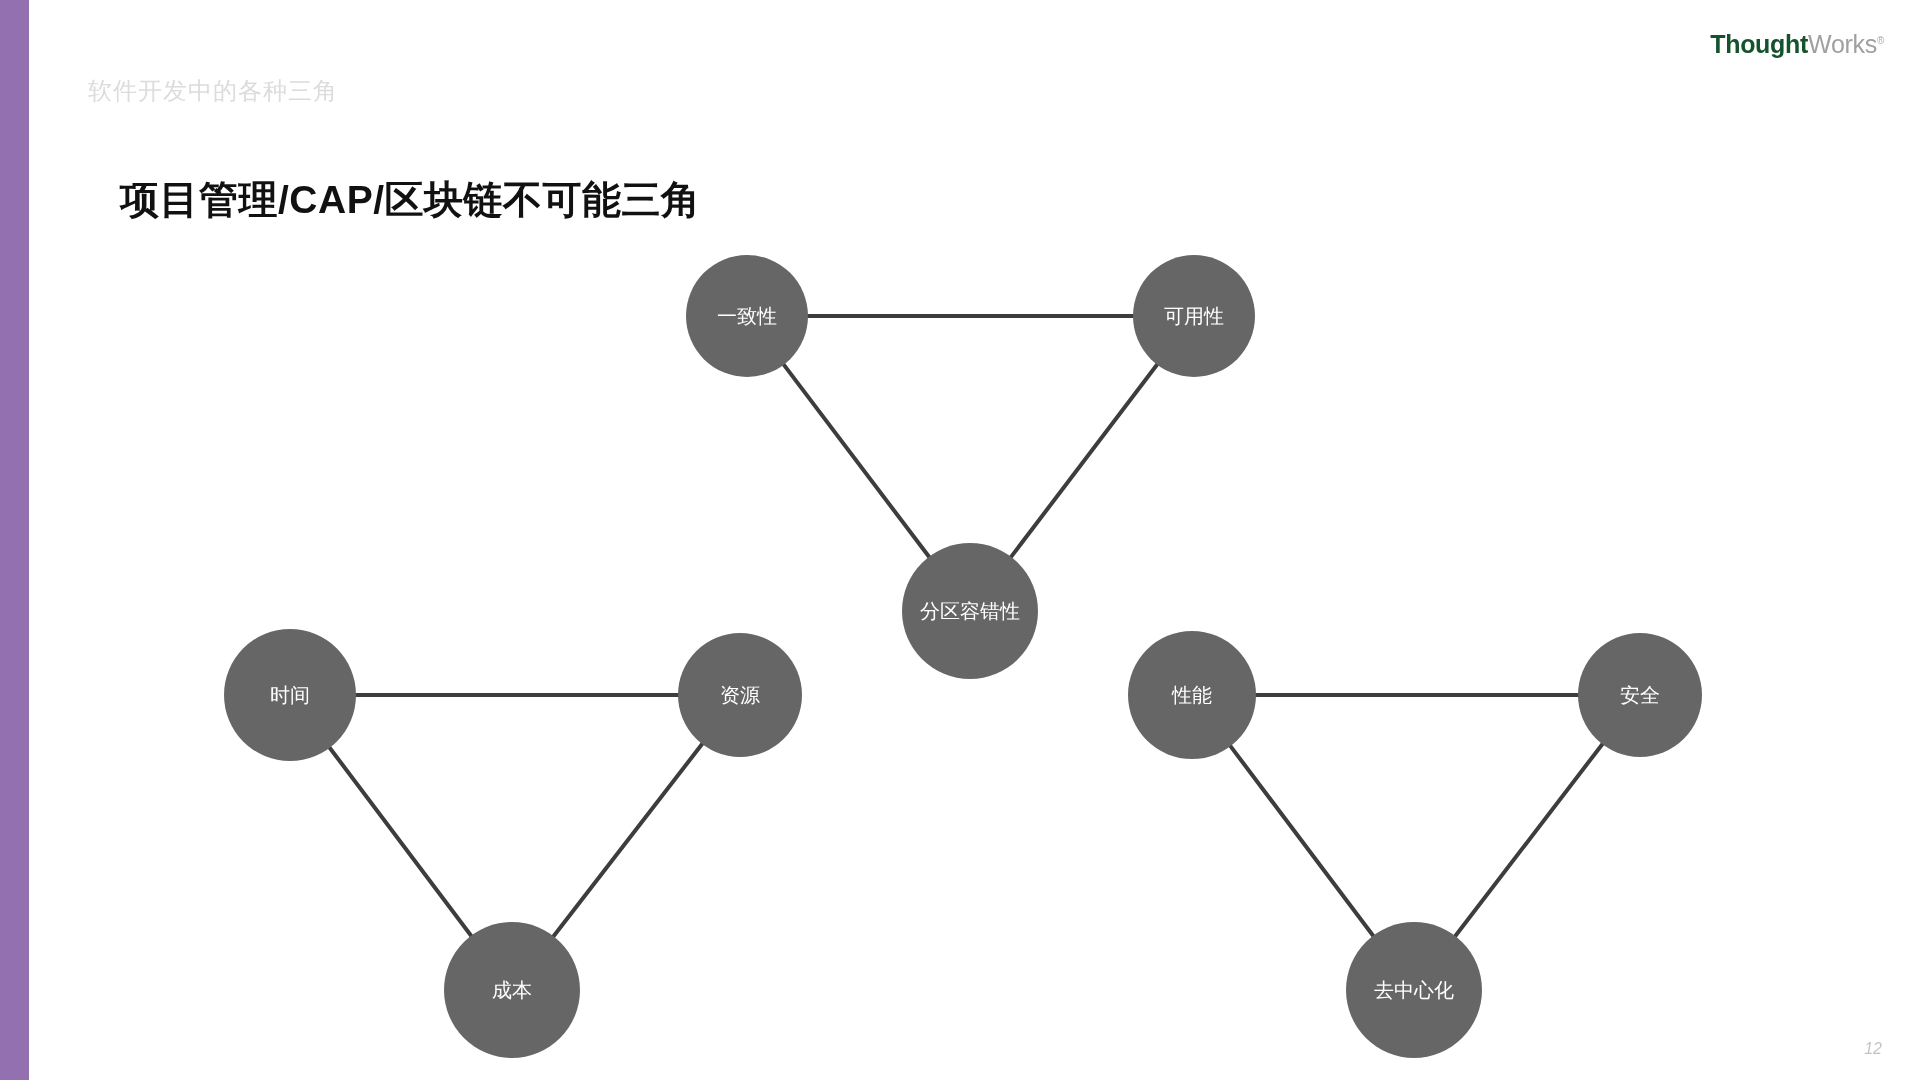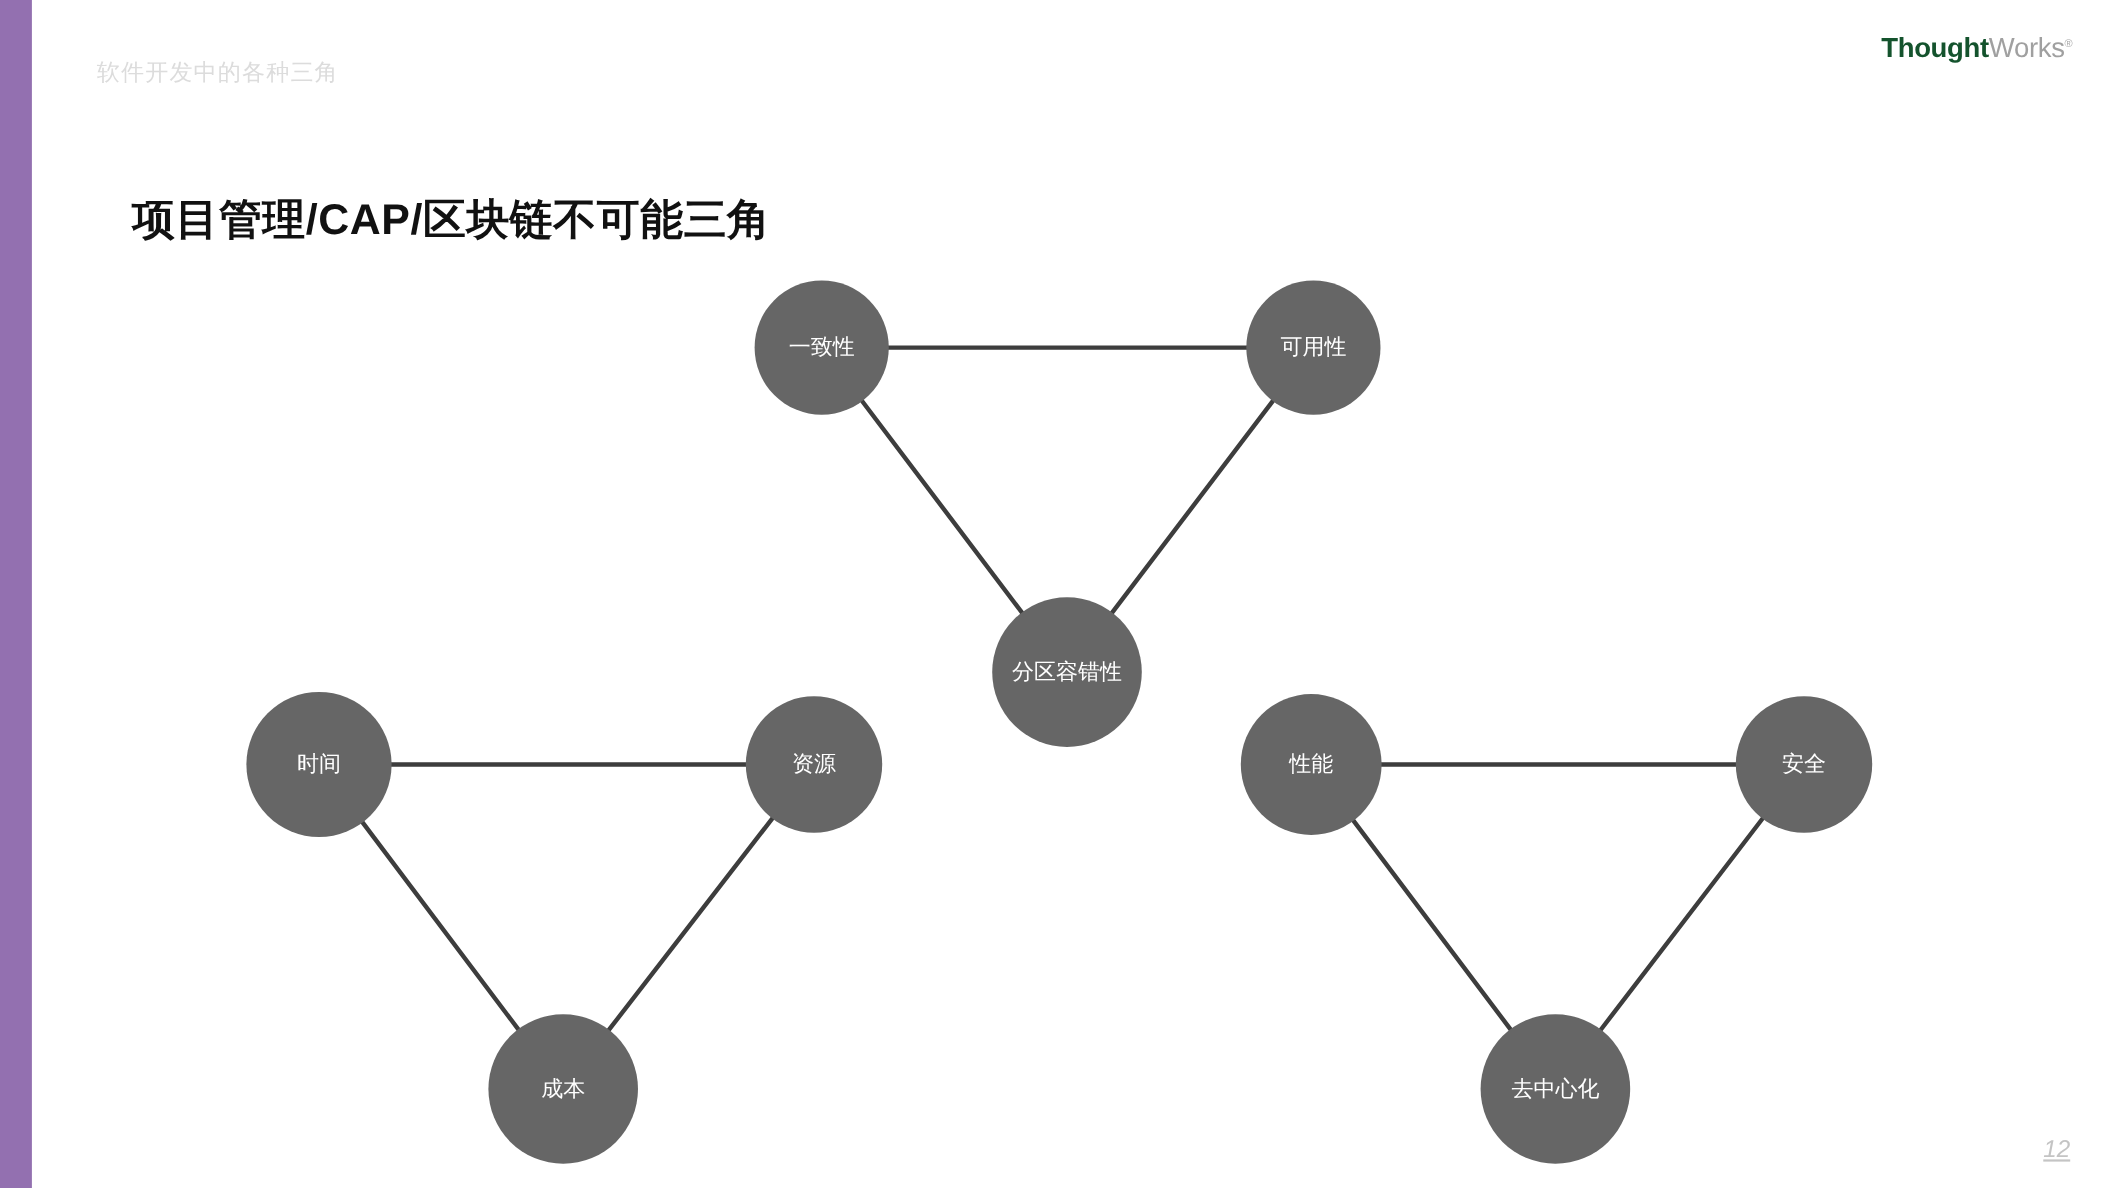--- a/index.html
+++ b/index.html
@@ -43,22 +43,22 @@
   #brand-logo .reg {
     font-size: 10px;
     vertical-align: super;
     color: #a8a8a8;
   }
 
   
   #eyebrow {
     position: absolute;
     left: 88px;
-    top: 52px;
-    font-size: 21px;
+    top: 75px;
+    font-size: 24px;
     font-weight: normal;
     color: #dcdcdc;
     letter-spacing: 1px;
     white-space: nowrap;
     font-family: Liberation Serif, serif;
   }
 
   #page-title {
     position: absolute;
     left: 88px;
@@ -94,24 +94,23 @@
     font-size: 20px;
     text-anchor: middle;
     dominant-baseline: central;
   }
 
   
   #page-number {
     position: absolute;
     right: 38px;
     bottom: 22px;
-    font-size: 22px;
+    font-size: 16px;
     font-style: italic;
     color: #c4c4c4;
-    text-decoration: underline;
   }
 </style>
 </head>
 <body style="background: rgb(255, 255, 255);">
 
 <div id="slide">
 
   <div id="accent-bar" style="background: rgb(147, 112, 176);"></div>
 
   <div id="brand-logo">

